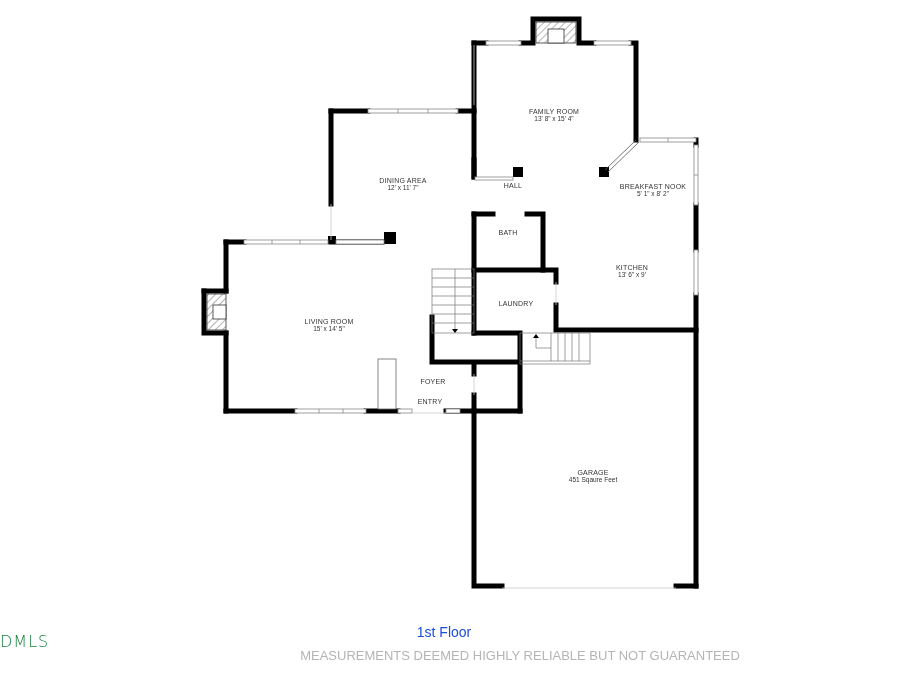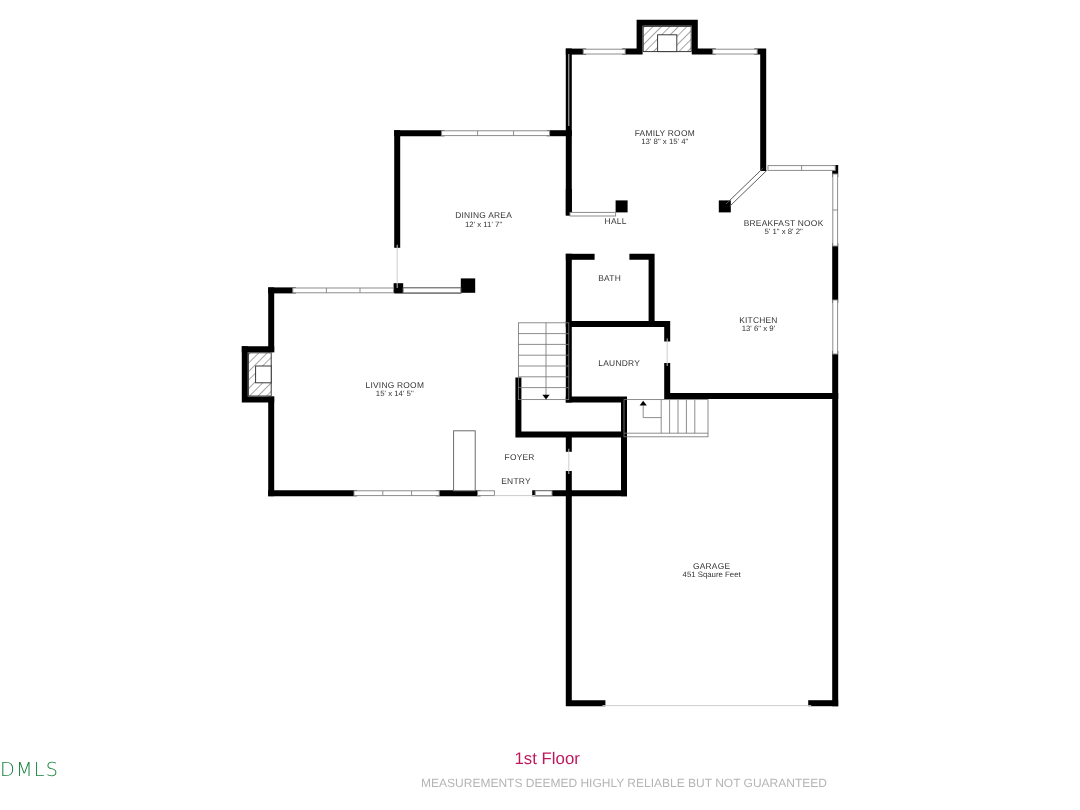--- a/index.html
+++ b/index.html
@@ -1,22 +1,22 @@
 <!DOCTYPE html>
 <html><head>
   <meta charset="utf-8">
   <style>
     html, body { margin: 0; padding: 0; background: #ffffff; }
     body { width: 900px; height: 675px; position: relative; overflow: hidden; font-family: "Liberation Sans", sans-serif; }
     #plan { position: absolute; left: 0; top: 0; width: 900px; height: 675px; }
     .lbl { position: absolute; transform: translateX(-50%); color: #333; font-family: "Liberation Sans", sans-serif; white-space: nowrap; text-align: center; }
     .room-name { font-size: 7px; letter-spacing: 0.2px; }
     .room-dim { font-size: 6.5px; }
-    .floor-title { position: absolute; left: 456px; top: 624px; transform: translateX(-50%); font-size: 14px; color: #be185d; font-family: "Liberation Sans", sans-serif; }
-    .disclaimer { position: absolute; left: 520px; top: 648px; transform: translateX(-50%); font-size: 10px; color: #b5b5b5; font-family: "Liberation Sans", sans-serif; white-space: nowrap; }
+    .floor-title { position: absolute; left: 444px; top: 624px; transform: translateX(-50%); font-size: 14px; color: #1d4ed8; font-family: "Liberation Sans", sans-serif; }
+    .disclaimer { position: absolute; left: 520px; top: 648px; transform: translateX(-50%); font-size: 13px; color: #b5b5b5; font-family: "Liberation Sans", sans-serif; white-space: nowrap; }
     .watermark { position: absolute; left: 0px; top: 632px; font-size: 16px; color: #15803d; font-weight: 300; letter-spacing: 1px; font-family: "DejaVu Sans", sans-serif; }
   </style>
 </head>
 <body>
 
 <svg id="plan" viewBox="0 0 900 675" xmlns="http://www.w3.org/2000/svg">
   <defs>
     <pattern id="hatch" patternUnits="userSpaceOnUse" width="5" height="5" patternTransform="rotate(45)">
       <line x1="0" y1="0" x2="0" y2="5" stroke="#444" stroke-width="0.8"></line>
     </pattern>

